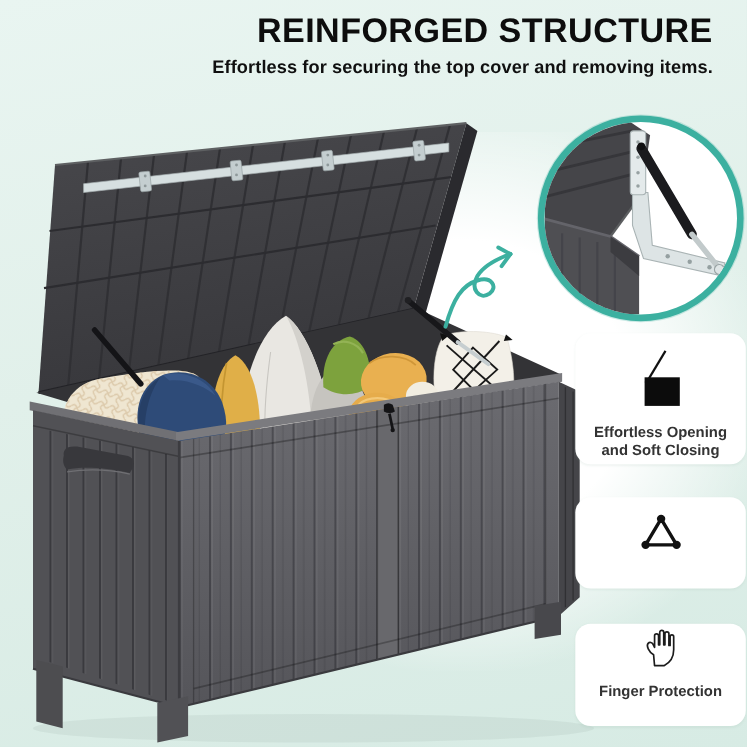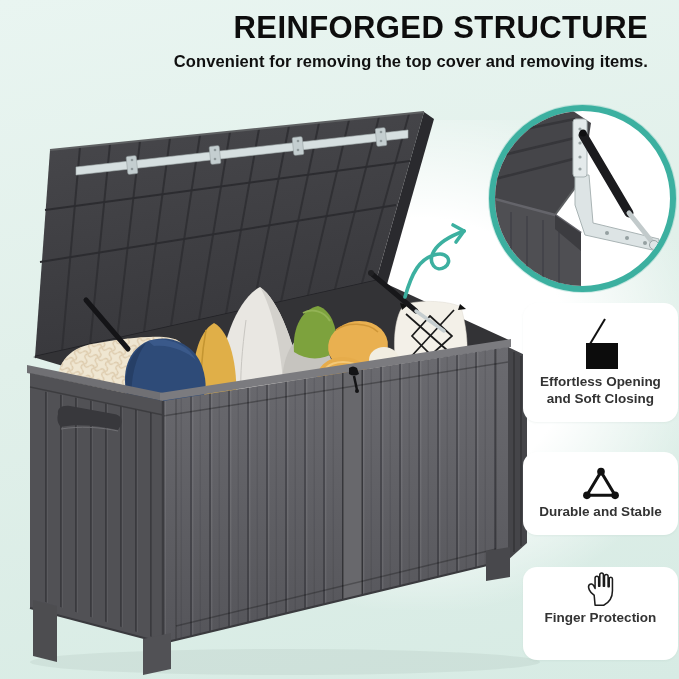--- a/index.html
+++ b/index.html
@@ -32,32 +32,32 @@
     display:flex;flex-direction:column;align-items:center;text-align:center;
     box-shadow:0 1px 2px rgba(140,170,160,.12);
   }
   .card-1{top:303px;height:119px;padding-top:12px;box-sizing:border-box;}
   .card-2{top:452px;height:83px;padding-top:11px;box-sizing:border-box;}
   .card-3{top:567px;height:93px;padding-top:0;box-sizing:border-box;}
   .card .iconbox{display:flex;align-items:center;justify-content:center;}
   .card-1 .iconbox{height:58px;}
   .card-2 .iconbox{height:40px;}
   .card-3 .iconbox{height:42px;}
-  .label{margin-top:0;font-size:13.5px;font-weight:600;color:#333333;line-height:17px;}
+  .label{margin-top:11px;font-size:13.5px;font-weight:600;color:#333333;line-height:17px;}
   .label span{display:block;}
 </style>
 </head>
 <body>
 
 <div class="page">
   <div class="glow"></div>
 
   <header>
     <h1>REINFORGED STRUCTURE</h1>
-    <p class="subtitle">Convenient for removing the top cover and removing items.</p>
+    <p class="subtitle">Effortless for securing the top cover and removing items.</p>
   </header>
 
   <svg class="photo" viewBox="0 0 679 679" aria-hidden="true">
     <defs>
       <linearGradient id="gLid" x1="0" y1="0" x2="0.25" y2="1">
         <stop offset="0" stop-color="#48484c"></stop>
           <stop offset="1" stop-color="#38383c"></stop>
       </linearGradient>
       <linearGradient id="gFront" x1="0" y1="0" x2="0" y2="1">
         <stop offset="0" stop-color="#6b6b70"></stop>
@@ -271,24 +271,20 @@
 
   <div class="card card-2">
     <div class="iconbox">
       <svg width="40" height="37" viewBox="0 0 44 40" aria-hidden="true">
         <path d="M22,7 L37.5,33 L6.5,33 Z" fill="none" stroke="#111" stroke-width="3.4" stroke-linejoin="round"></path>
         <circle cx="22" cy="7" r="4.2" fill="#111"></circle>
         <circle cx="37.5" cy="33" r="4.2" fill="#111"></circle>
         <circle cx="6.5" cy="33" r="4.2" fill="#111"></circle>
       </svg>
     </div>
-    <div class="label">
-      <span>Durable and Stable</span>
-      <span></span>
-    </div>
   </div>
 
   <div class="card card-3">
     <div class="iconbox">
       <svg width="29" height="38" viewBox="0 0 32 42" aria-hidden="true">
         <path d="M 10,40 L 9,29 C 4,26 1.5,20 3.5,17.5 C 5,16 7.5,16.5 8.5,18.5 L 10,21.5 L 10,10 C 10,7.3 14,7.3 14,10 L 14,19 L 15.2,19 L 15.2,6.5 C 15.2,3.8 19.2,3.8 19.2,6.5 L 19.2,19 L 20.4,19 L 20.4,8 C 20.4,5.3 24.4,5.3 24.4,8 L 24.4,19.6 L 25.6,19.6 L 25.6,11 C 25.6,8.4 29.2,8.4 29.2,11 L 29.2,24 C 29.2,31.5 25.5,37 19.5,40 Z" fill="#ffffff" stroke="#1c1c1c" stroke-width="1.7" stroke-linejoin="round"></path>
       </svg>
     </div>
     <div class="label">
       <span>Finger Protection</span>

